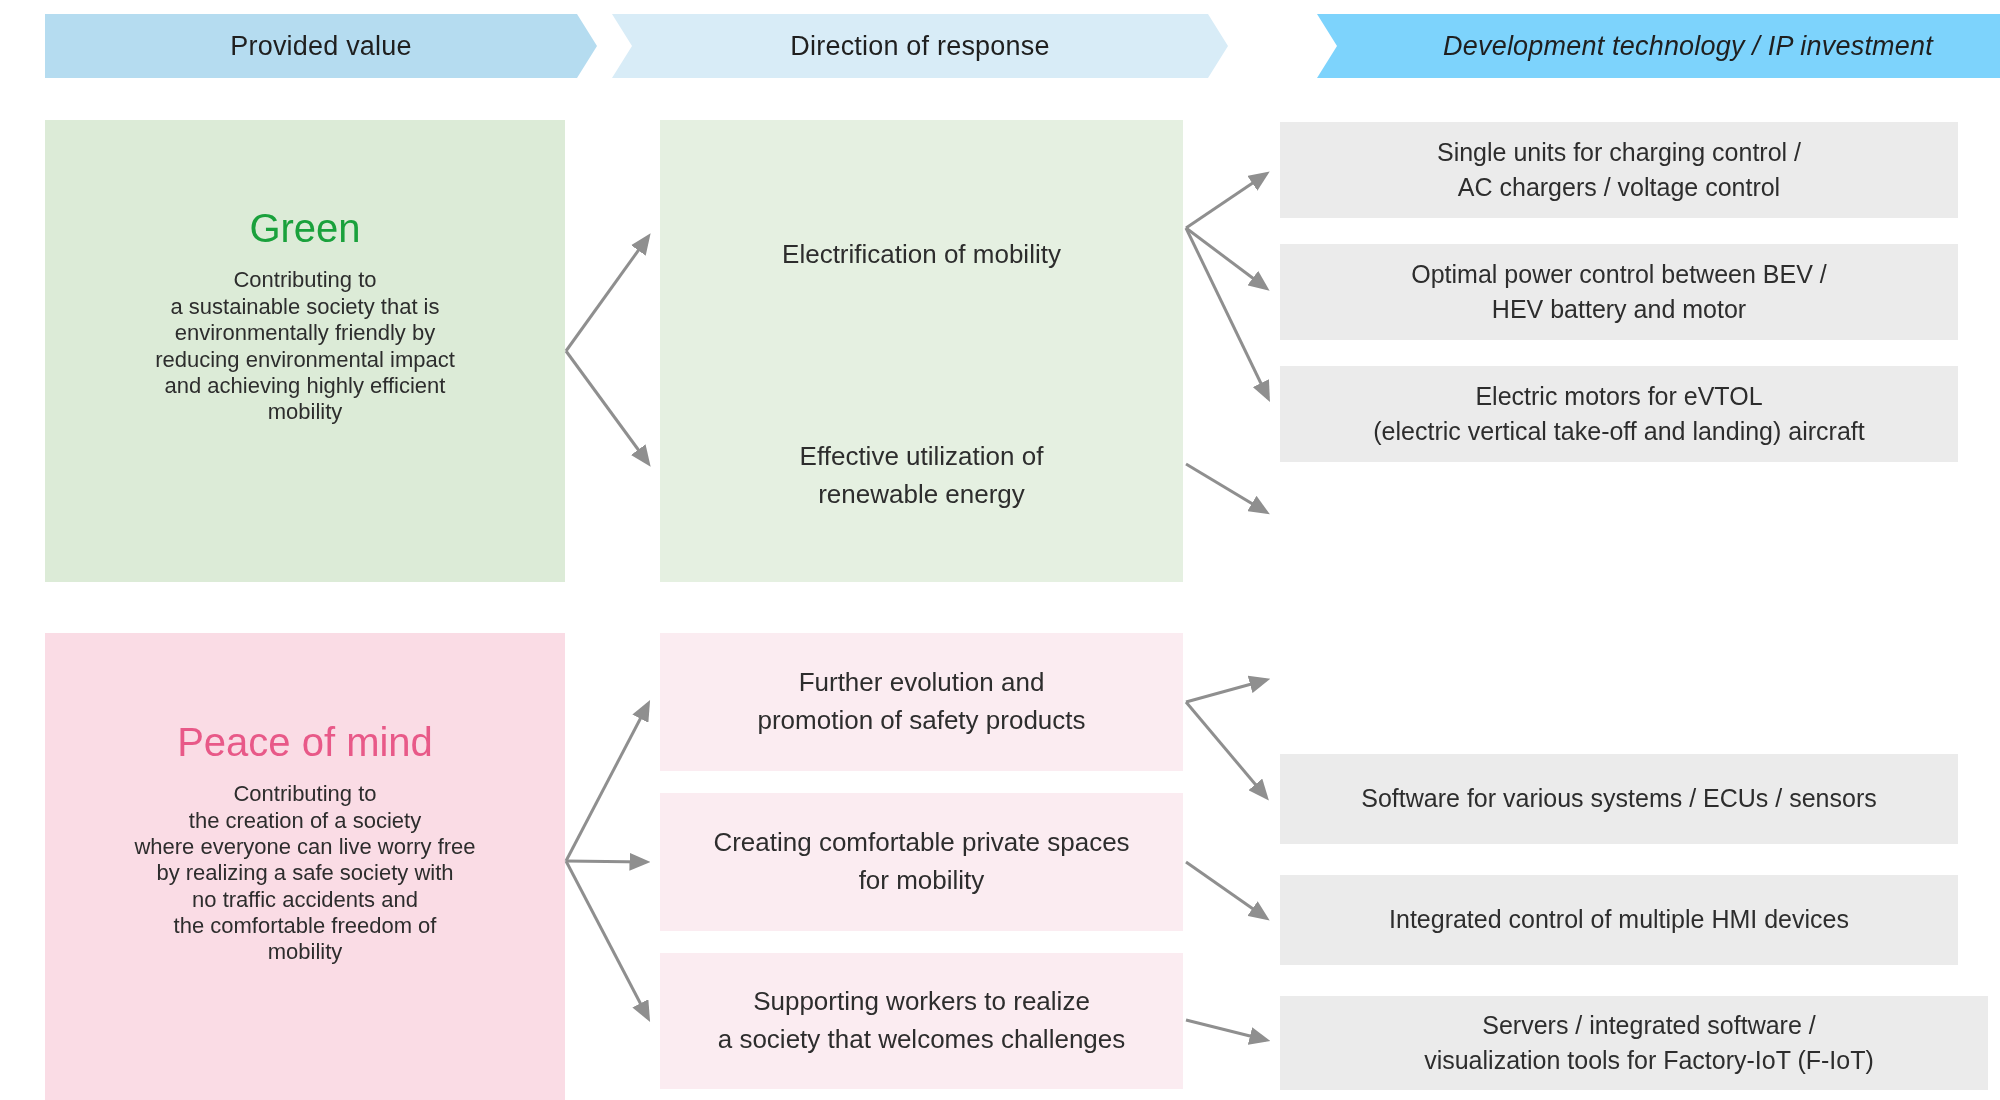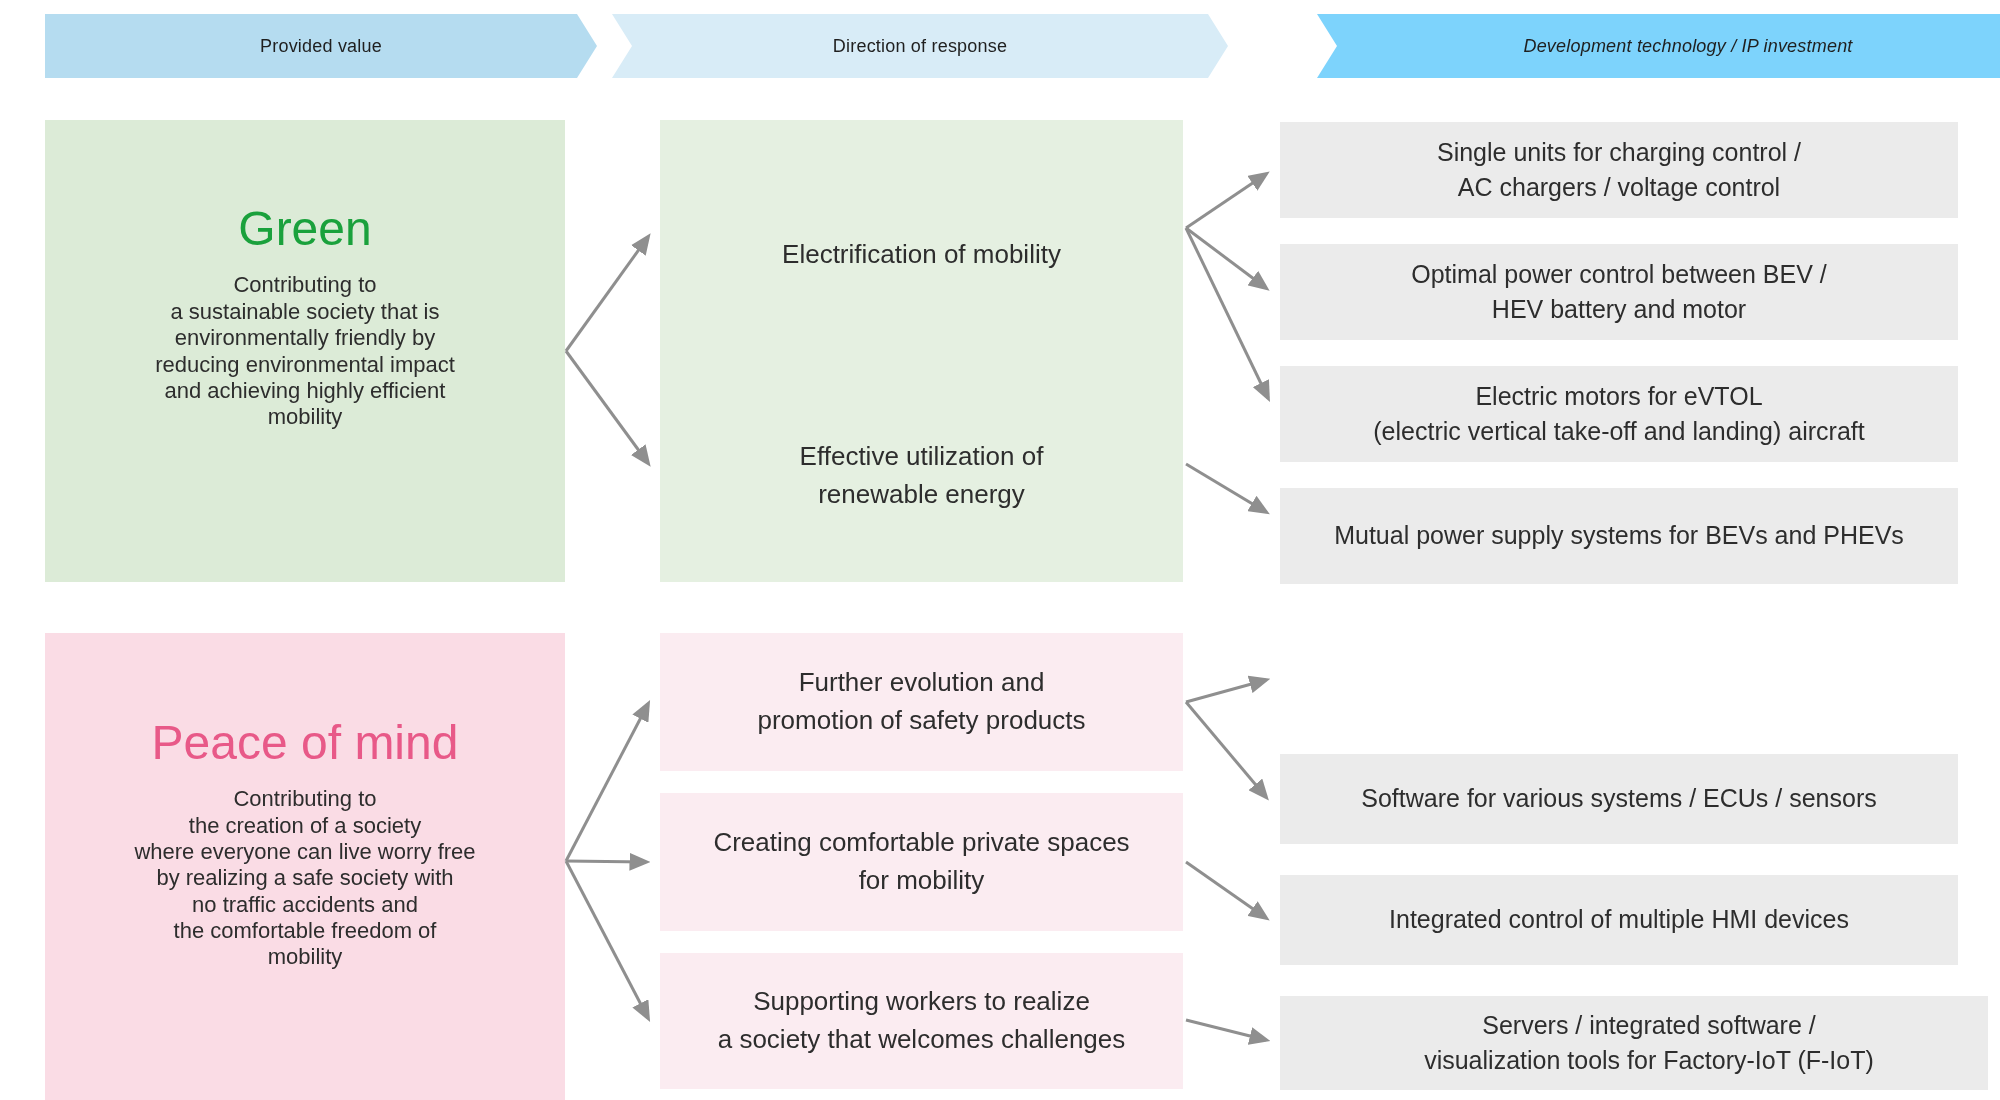--- a/index.html
+++ b/index.html
@@ -4,21 +4,21 @@
 <style>
   html,body{margin:0;padding:0;background:#ffffff;}
   .stage{
     position:relative;width:2000px;height:1100px;background:#ffffff;overflow:hidden;
     font-family:"Liberation Sans", sans-serif;color:#2d2d2d;
   }
   
   .banner{
     position:absolute;top:14px;height:64px;
     display:flex;align-items:center;justify-content:center;
-    font-size:18px;color:#1f1f1f;letter-spacing:0.2px;
+    font-size:27px;color:#1f1f1f;letter-spacing:0.2px;
   }
   .banner-1{
     left:45px;width:552px;background:#b5dcf0;
     clip-path:polygon(0 0, calc(100% - 20px) 0, 100% 50%, calc(100% - 20px) 100%, 0 100%);
   }
   .banner-2{
     left:612px;width:616px;background:#d8ecf7;
     clip-path:polygon(0 0, calc(100% - 20px) 0, 100% 50%, calc(100% - 20px) 100%, 0 100%, 20px 50%);
   }
   .banner-3{
@@ -28,21 +28,21 @@
   }
   
   .box{
     position:absolute;display:flex;align-items:center;justify-content:center;
     text-align:center;white-space:pre-line;
   }
   
   .value-box{
     left:45px;width:520px;flex-direction:column;justify-content:center;
   }
-  .value-box .value-title{font-size:48px;margin-bottom:16px;}
+  .value-box .value-title{font-size:40px;margin-bottom:16px;}
   .value-box .value-desc{font-size:22px;line-height:1.2;white-space:pre-line;}
   .value-green{top:120px;height:462px;background:#dcebd7;padding-bottom:70px;box-sizing:border-box;}
   .value-green .value-title{color:#1aa13c;}
   .value-pink{top:633px;height:500px;background:#fadce5;padding-bottom:80px;box-sizing:border-box;}
   .value-pink .value-title{color:#e85988;}
   
   .dir-box{left:660px;width:523px;font-size:26px;line-height:1.45;}
   .dir-green{background:#e5f0e1;}
   .dir-pink{background:#fbecf1;}
   .dir-g1{top:120px;height:269px;}
@@ -101,23 +101,20 @@
 AC chargers / voltage control</span>
   </div>
   <div class="box tech-box tech-g2">
     <span>Optimal power control between BEV /
 HEV battery and motor</span>
   </div>
   <div class="box tech-box tech-g3">
     <span>Electric motors for eVTOL
 (electric vertical take-off and landing) aircraft</span>
   </div>
-  <div class="box tech-box tech-g4">
-    <span>Mutual power supply systems for BEVs and PHEVs</span>
-  </div>
 
   <div class="box value-box value-pink">
     <div class="value-title">Peace of mind</div>
     <div class="value-desc">Contributing to
 the creation of a society
 where everyone can live worry free
 by realizing a safe society with
 no traffic accidents and
 the comfortable freedom of
 mobility</div>

